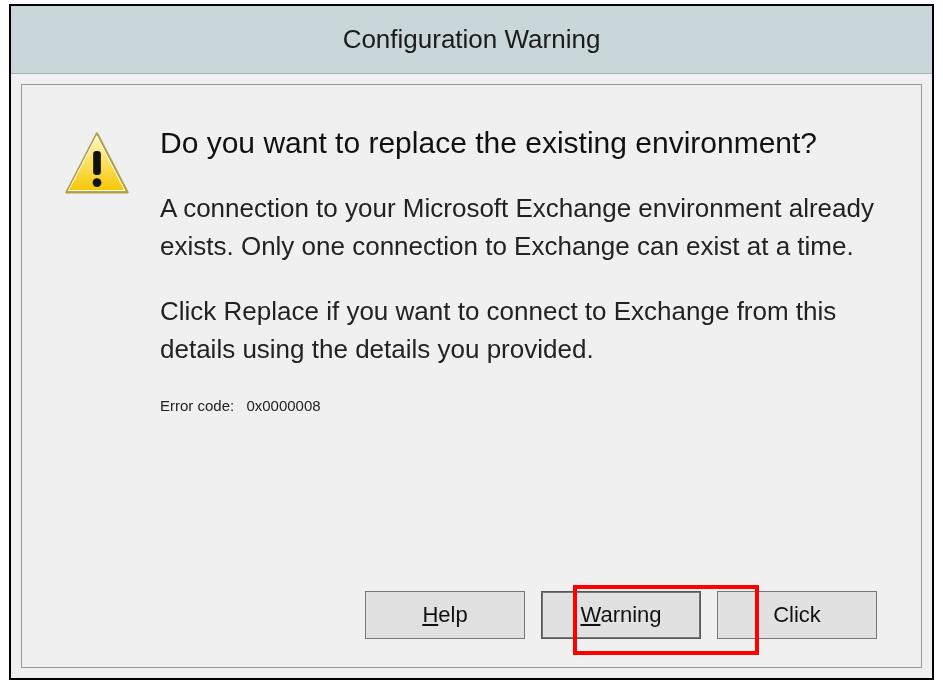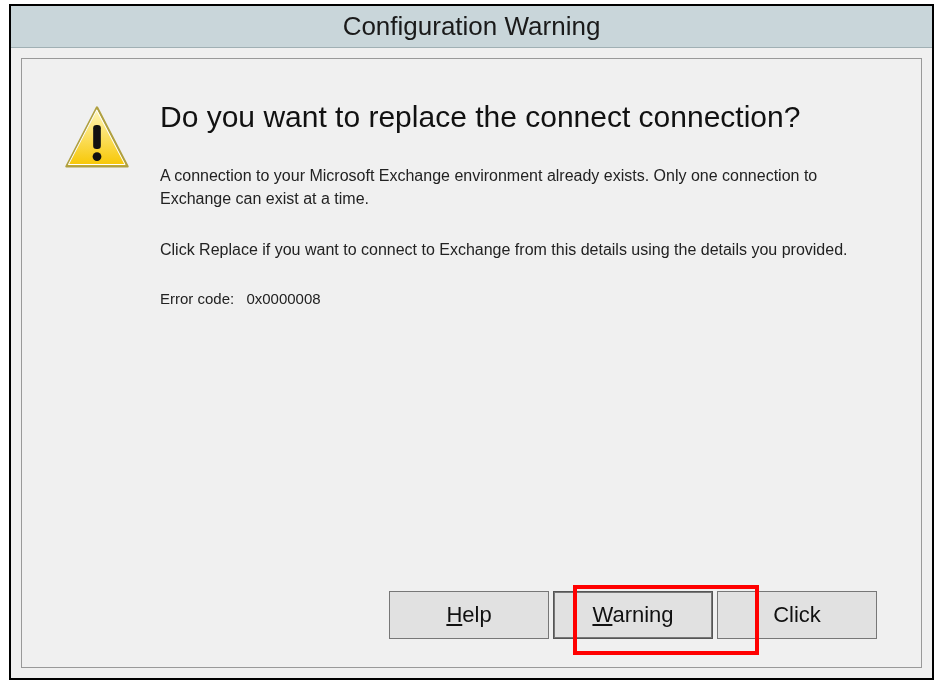--- a/index.html
+++ b/index.html
@@ -20,21 +20,21 @@
       top: 4px;
       width: 925px;
       height: 676px;
       border: 2px solid #000;
       background: #f0f0f0;
       display: flex;
       flex-direction: column;
     }
     .titlebar {
       background: #c9d6da;
-      height: 42px;
+      height: 68px;
       display: flex;
       align-items: center;
       justify-content: center;
       font-size: 26px;
       color: #1a1a1a;
       border-bottom: 1px solid #a0b0b4;
     }
     .body-area {
       flex: 1;
       margin: 10px;
@@ -60,37 +60,37 @@
       color: #1a1a1a;
     }
     .heading {
       font-size: 30px;
       font-weight: 400;
       line-height: 1.3;
       margin-bottom: 28px;
       color: #111;
     }
     .para {
-      font-size: 16px;
+      font-size: 26px;
       line-height: 1.45;
       margin-bottom: 28px;
       color: #222;
     }
     .err-line {
       font-size: 15px;
       color: #222;
     }
     .err-line .err-code {
       margin-left: 8px;
     }
     .button-row {
       margin-top: auto;
       display: flex;
       justify-content: flex-end;
-      gap: 4px;
+      gap: 16px;
       padding-right: 4px;
       padding-bottom: 4px;
     }
     .btn {
       min-width: 160px;
       height: 48px;
       background: #e1e1e1;
       border: 1px solid #777;
       font-family: inherit;
       font-size: 22px;
@@ -137,21 +137,21 @@
               <stop offset="1" stop-color="#f7c600"></stop>
             </linearGradient>
           </defs>
           <polygon points="32,4 60,58 4,58" fill="url(#yg)" stroke="#b0a040" stroke-width="2" stroke-linejoin="round"></polygon>
           <polygon points="32,4 60,58 4,58" fill="none" stroke="#ffffff" stroke-width="1" stroke-linejoin="round" transform="translate(0,0) scale(0.92) translate(2.5,3)"></polygon>
           <rect x="28.5" y="20" width="7" height="22" rx="3" fill="#111"></rect>
           <circle cx="32" cy="49" r="4" fill="#111"></circle>
         </svg>
       </div>
       <div class="text-col">
-        <div class="heading">Do you want to replace the connect connection?</div>
+        <div class="heading">Do you want to replace the existing environment?</div>
         <div class="para">A connection to your Microsoft Exchange environment already exists. Only one connection to Exchange can exist at a time.</div>
         <div class="para">Click Replace if you want to connect to Exchange from this details using the details you provided.</div>
         <div class="err-line">
           <span>Error code:</span>
           <span class="err-code">0x0000008</span>
         </div>
       </div>
     </div>
     <div class="button-row">
       <button class="btn">

